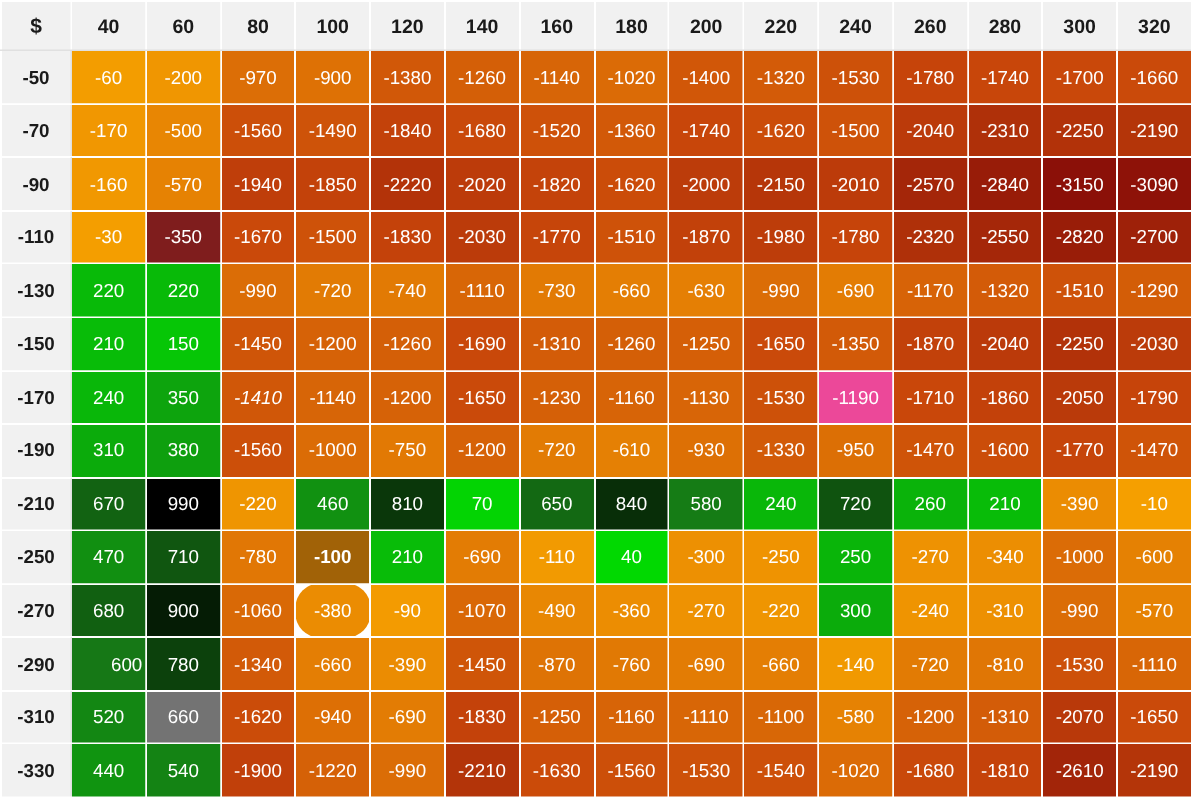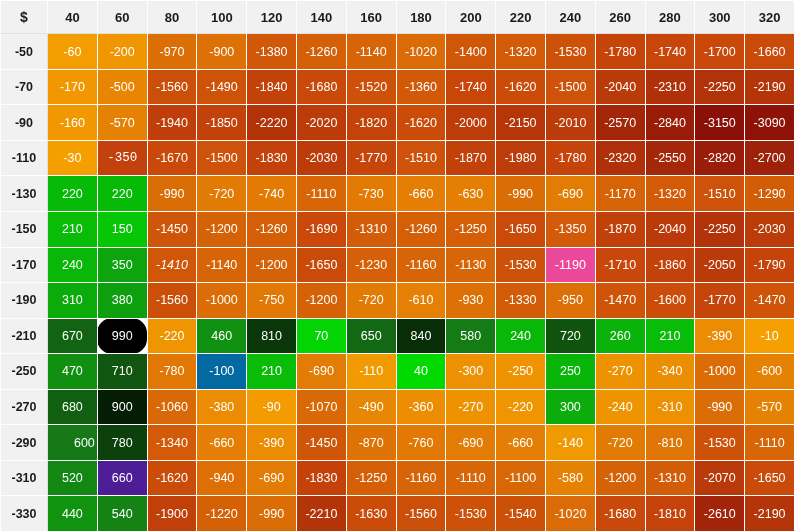--- a/index.html
+++ b/index.html
@@ -160,21 +160,21 @@
         <td class="data-cell" style="background-color: rgb(182, 54, 9);">-2150</td>
         <td class="data-cell" style="background-color: rgb(188, 59, 10);">-2010</td>
         <td class="data-cell" style="background-color: rgb(164, 38, 9);">-2570</td>
         <td class="data-cell" style="background-color: rgb(152, 28, 8);">-2840</td>
         <td class="data-cell" style="background-color: rgb(139, 16, 8);">-3150</td>
         <td class="data-cell" style="background-color: rgb(142, 18, 8);">-3090</td>
       </tr>
       <tr>
         <th class="row-label">-110</th>
         <td class="data-cell" style="background-color: rgb(244, 158, 0); margin-left: 36px;">-30</td>
-        <td class="data-cell" style="background-color: #c2410c; font-family: Liberation Mono, monospace;">-350</td>
+        <td class="data-cell" style="background-color: #7f1d1d;">-350</td>
         <td class="data-cell" style="background-color: rgb(202, 73, 10);">-1670</td>
         <td class="data-cell" style="background-color: rgb(206, 82, 9);">-1500</td>
         <td class="data-cell" style="background-color: rgb(196, 66, 10);">-1830</td>
         <td class="data-cell" style="background-color: rgb(187, 59, 10);">-2030</td>
         <td class="data-cell" style="background-color: rgb(198, 69, 10);">-1770</td>
         <td class="data-cell" style="background-color: rgb(206, 82, 9);">-1510</td>
         <td class="data-cell" style="background-color: rgb(194, 65, 10);">-1870</td>
         <td class="data-cell" style="background-color: rgb(189, 61, 10);">-1980</td>
         <td class="data-cell" style="background-color: rgb(198, 68, 10);">-1780</td>
         <td class="data-cell" style="background-color: rgb(175, 48, 9);">-2320</td>
@@ -250,59 +250,59 @@
         <td class="data-cell" style="background-color: rgb(210, 91, 8);">-1330</td>
         <td class="data-cell" style="background-color: rgb(220, 111, 5);">-950</td>
         <td class="data-cell" style="background-color: rgb(207, 84, 8);">-1470</td>
         <td class="data-cell" style="background-color: rgb(203, 77, 9);">-1600</td>
         <td class="data-cell" style="background-color: rgb(198, 69, 10);">-1770</td>
         <td class="data-cell" style="background-color: rgb(207, 84, 8);">-1470</td>
       </tr>
       <tr>
         <th class="row-label">-210</th>
         <td class="data-cell" style="background-color: rgb(18, 99, 18);">670</td>
-        <td class="data-cell" style="background-color: rgb(0, 0, 0); border-radius: 15px;">990</td>
+        <td class="data-cell" style="background-color: rgb(0, 0, 0);">990</td>
         <td class="data-cell" style="background-color: rgb(239, 149, 1);">-220</td>
         <td class="data-cell" style="background-color: rgb(17, 145, 17);">460</td>
         <td class="data-cell" style="background-color: rgb(10, 55, 10);">810</td>
         <td class="data-cell" style="background-color: rgb(3, 212, 3);">70</td>
         <td class="data-cell" style="background-color: rgb(19, 105, 19);">650</td>
         <td class="data-cell" style="background-color: rgb(8, 46, 8);">840</td>
         <td class="data-cell" style="background-color: rgb(21, 124, 21);">580</td>
         <td class="data-cell" style="background-color: rgb(9, 183, 9);">240</td>
         <td class="data-cell" style="background-color: rgb(15, 83, 15);">720</td>
         <td class="data-cell" style="background-color: rgb(10, 179, 10);">260</td>
         <td class="data-cell" style="background-color: rgb(8, 188, 8);">210</td>
         <td class="data-cell" style="background-color: rgb(235, 140, 2);">-390</td>
         <td class="data-cell" style="background-color: rgb(245, 159, 0);">-10</td>
       </tr>
       <tr>
         <th class="row-label">-250</th>
         <td class="data-cell" style="background-color: rgb(17, 143, 17);">470</td>
         <td class="data-cell" style="background-color: rgb(16, 86, 16);">710</td>
         <td class="data-cell" style="background-color: rgb(225, 119, 5);">-780</td>
-        <td class="data-cell" style="background-color: #0369a1;">-100</td>
+        <td class="data-cell" style="background-color: #a16207; font-weight: bold;">-100</td>
         <td class="data-cell" style="background-color: rgb(8, 188, 8);">210</td>
         <td class="data-cell" style="background-color: rgb(227, 124, 4);">-690</td>
         <td class="data-cell" style="background-color: rgb(242, 154, 1);">-110</td>
         <td class="data-cell" style="background-color: rgb(1, 217, 1);">40</td>
         <td class="data-cell" style="background-color: rgb(237, 144, 2);">-300</td>
         <td class="data-cell" style="background-color: rgb(239, 147, 1);">-250</td>
         <td class="data-cell" style="background-color: rgb(9, 181, 9);">250</td>
         <td class="data-cell" style="background-color: rgb(238, 146, 2);">-270</td>
         <td class="data-cell" style="background-color: rgb(236, 142, 2);">-340</td>
         <td class="data-cell" style="background-color: rgb(219, 108, 6);">-1000</td>
         <td class="data-cell" style="background-color: rgb(229, 129, 3);">-600</td>
       </tr>
       <tr>
         <th class="row-label">-270</th>
         <td class="data-cell" style="background-color: rgb(17, 96, 17);">680</td>
         <td class="data-cell" style="background-color: rgb(5, 28, 5);">900</td>
         <td class="data-cell" style="background-color: rgb(217, 105, 6);">-1060</td>
-        <td class="data-cell" style="background-color: rgb(235, 140, 2);">-380</td>
+        <td class="data-cell" style="background-color: rgb(235, 140, 2); border-radius: 16px;">-380</td>
         <td class="data-cell" style="background-color: rgb(243, 155, 1);">-90</td>
         <td class="data-cell" style="background-color: rgb(217, 104, 6);">-1070</td>
         <td class="data-cell" style="background-color: rgb(232, 135, 3);">-490</td>
         <td class="data-cell" style="background-color: rgb(236, 141, 2);">-360</td>
         <td class="data-cell" style="background-color: rgb(238, 146, 2);">-270</td>
         <td class="data-cell" style="background-color: rgb(239, 149, 1);">-220</td>
         <td class="data-cell" style="background-color: rgb(11, 172, 11);">300</td>
         <td class="data-cell" style="background-color: rgb(239, 148, 1);">-240</td>
         <td class="data-cell" style="background-color: rgb(237, 144, 2);">-310</td>
         <td class="data-cell" style="background-color: rgb(219, 109, 6);">-990</td>
@@ -322,21 +322,21 @@
         <td class="data-cell" style="background-color: rgb(228, 126, 4);">-660</td>
         <td class="data-cell" style="background-color: rgb(241, 153, 1);">-140</td>
         <td class="data-cell" style="background-color: rgb(226, 123, 4);">-720</td>
         <td class="data-cell" style="background-color: rgb(224, 118, 5);">-810</td>
         <td class="data-cell" style="background-color: rgb(205, 81, 9);">-1530</td>
         <td class="data-cell" style="background-color: rgb(216, 102, 6);">-1110</td>
       </tr>
       <tr>
         <th class="row-label">-310</th>
         <td class="data-cell" style="background-color: rgb(19, 135, 19);">520</td>
-        <td class="data-cell" style="background-color: #4c1d95;">660</td>
+        <td class="data-cell" style="background-color: #737373;">660</td>
         <td class="data-cell" style="background-color: rgb(203, 76, 9);">-1620</td>
         <td class="data-cell" style="background-color: rgb(221, 111, 5);">-940</td>
         <td class="data-cell" style="background-color: rgb(227, 124, 4);">-690</td>
         <td class="data-cell" style="background-color: rgb(196, 66, 10);">-1830</td>
         <td class="data-cell" style="background-color: rgb(213, 95, 7);">-1250</td>
         <td class="data-cell" style="background-color: rgb(215, 100, 7);">-1160</td>
         <td class="data-cell" style="background-color: rgb(216, 102, 6);">-1110</td>
         <td class="data-cell" style="background-color: rgb(216, 103, 6);">-1100</td>
         <td class="data-cell" style="background-color: rgb(230, 130, 3);">-580</td>
         <td class="data-cell" style="background-color: rgb(214, 98, 7);">-1200</td>

